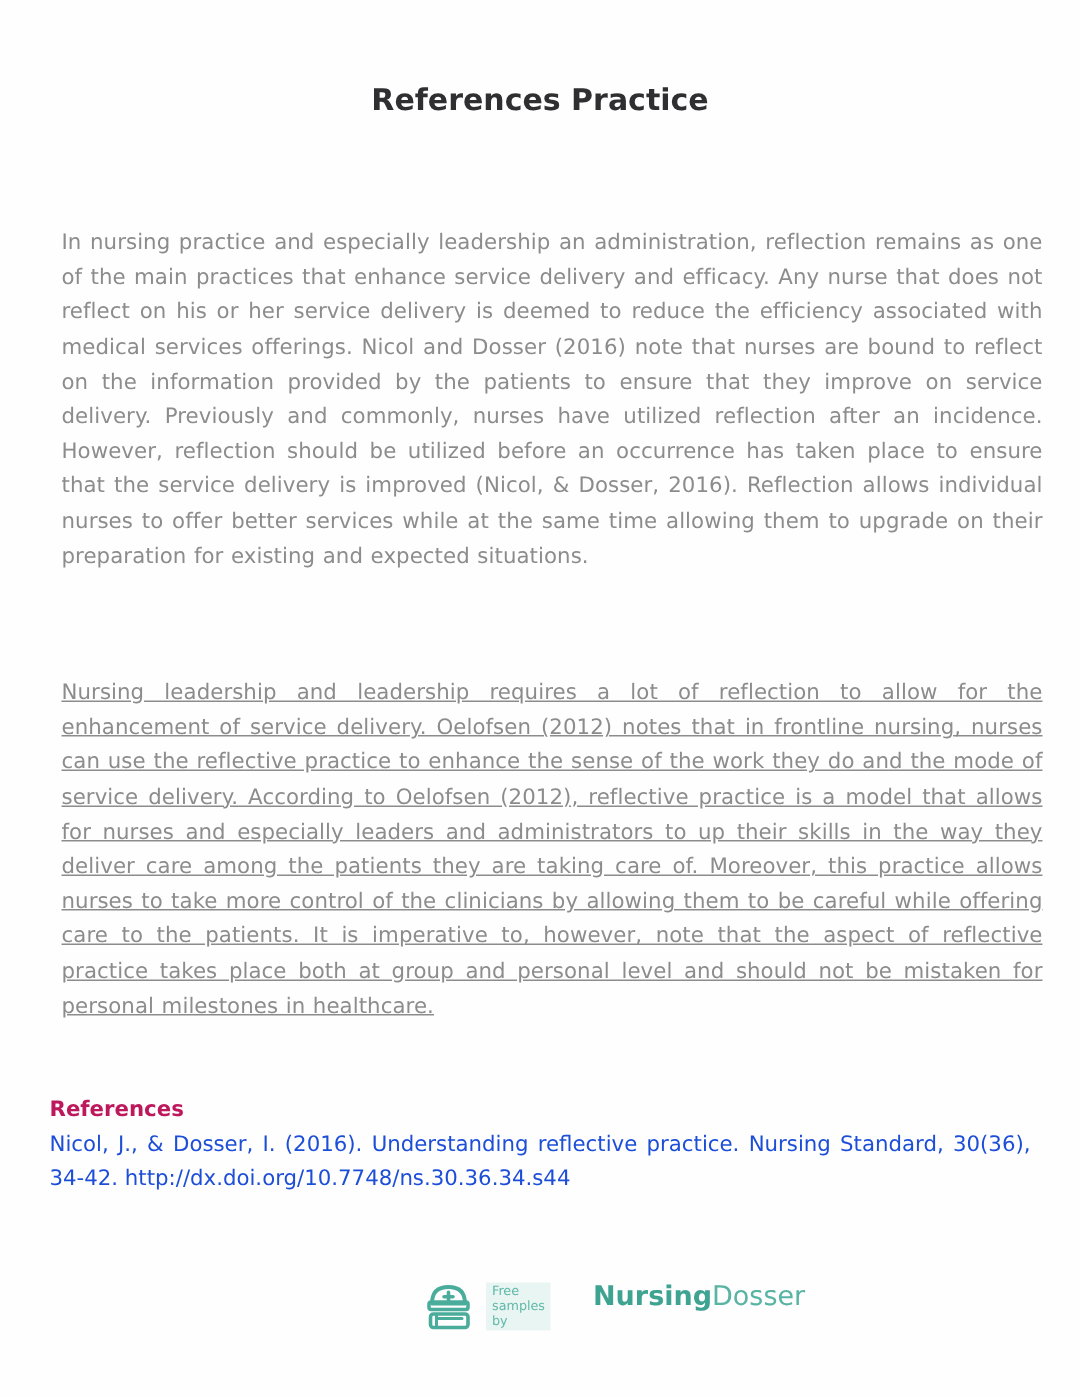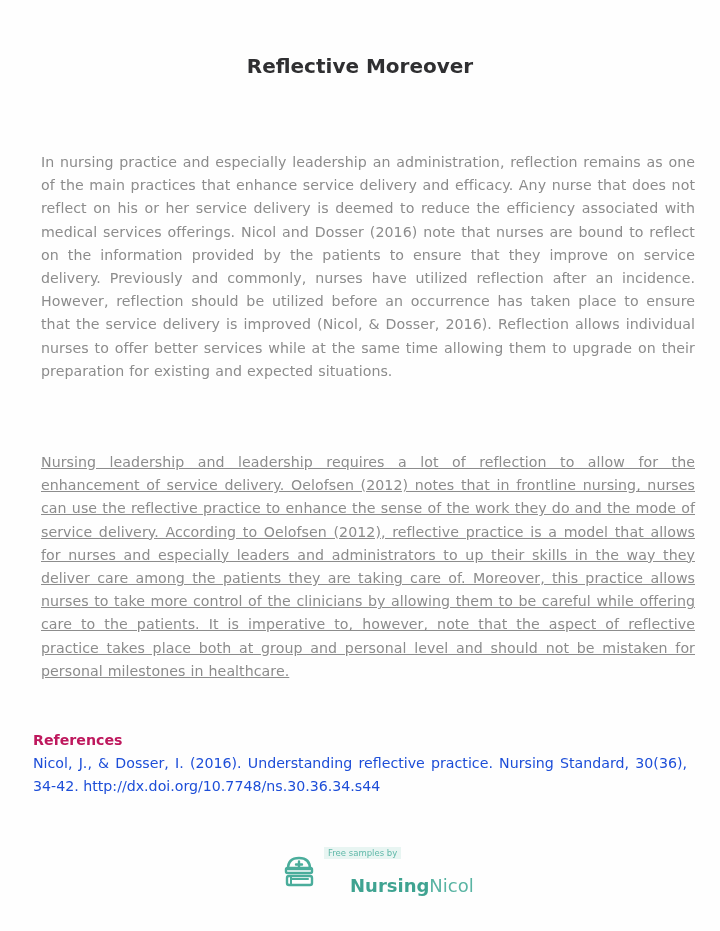--- a/index.html
+++ b/index.html
@@ -26,50 +26,50 @@
     .ref-text {
       position: absolute; left: 33px; top: 752px; width: 654px;
       font-size: 14.2px; line-height: 23.2px; color: #1d4ed8;
       text-align: justify; text-align-last: left;
     }
     .logo {
       position: absolute; left: 280px; top: 851px; height: 40px; width: 170px;
       display: flex; align-items: center;
     }
     .logo-icon { width: 38px; height: 38px; margin-right: 4px; }
-    .logo-text { display: flex; flex-direction: column; justify-content: space-between; gap: 16px; }
+    .logo-text { display: flex; justify-content: space-between; }
     .logo-tag {
       font-size: 8.5px; color: #5fb8a8; background: #e8f5f2;
       padding: 1px 4px; align-self: flex-start; margin-left: 2px; margin-bottom: 1px;
     }
     .logo-brand { font-size: 18px; line-height: 20px; color: #3fa391; white-space: nowrap; }
     .logo-brand .b1 { font-weight: bold; margin-left: 28px; }
     .logo-brand .b2 { font-weight: normal; color: #59b4a3; }
   </style>
 </head>
 <body>
 
 <div class="page">
-  <h1 class="title">Reflective Moreover</h1>
+  <h1 class="title">References Practice</h1>
 
   <p class="body-text p1">In nursing practice and especially leadership an administration, reflection remains as one of the main practices that enhance service delivery and efficacy. Any nurse that does not reflect on his or her service delivery is deemed to reduce the efficiency associated with medical services offerings. Nicol and Dosser (2016) note that nurses are bound to reflect on the information provided by the patients to ensure that they improve on service delivery. Previously and commonly, nurses have utilized reflection after an incidence. However, reflection should be utilized before an occurrence has taken place to ensure that the service delivery is improved (Nicol, &amp; Dosser, 2016). Reflection allows individual nurses to offer better services while at the same time allowing them to upgrade on their preparation for existing and expected situations.</p>
   <p class="body-text p2">Nursing leadership and leadership requires a lot of reflection to allow for the enhancement of service delivery. Oelofsen (2012) notes that in frontline nursing, nurses can use the reflective practice to enhance the sense of the work they do and the mode of service delivery. According to Oelofsen (2012), reflective practice is a model that allows for nurses and especially leaders and administrators to up their skills in the way they deliver care among the patients they are taking care of. Moreover, this practice allows nurses to take more control of the clinicians by allowing them to be careful while offering care to the patients. It is imperative to, however, note that the aspect of reflective practice takes place both at group and personal level and should not be mistaken for personal milestones in healthcare.</p>
 
   <div class="ref-heading">References</div>
   <p class="ref-text">Nicol, J., &amp; Dosser, I. (2016). Understanding reflective practice. Nursing Standard, 30(36), 34-42. http://dx.doi.org/10.7748/ns.30.36.34.s44</p>
 
   <div class="logo">
     <span class="logo-icon">
       <svg width="38" height="38" viewBox="0 0 38 38">
         <path d="M8 17 Q8 6 19 6 Q30 6 30 17 Z" fill="none" stroke="#4aad9b" stroke-width="2.6" stroke-linejoin="round"></path>
         <rect x="6" y="16" width="26" height="5" rx="1.5" fill="none" stroke="#4aad9b" stroke-width="2.4"></rect>
         <path d="M19 9.5 v6 M16 12.5 h6" stroke="#4aad9b" stroke-width="2.4" stroke-linecap="round"></path>
         <rect x="7" y="24" width="25" height="9" rx="2" fill="none" stroke="#4aad9b" stroke-width="2.4"></rect>
         <path d="M11 27 h17" stroke="#4aad9b" stroke-width="2" stroke-linecap="round"></path>
         <path d="M11 24 v9" stroke="#4aad9b" stroke-width="2"></path>
       </svg>
     </span>
     <span class="logo-text">
       <span class="logo-tag">Free samples by</span>
-      <span class="logo-brand"><span class="b1">Nursing</span><span class="b2">Nicol</span></span>
+      <span class="logo-brand"><span class="b1">Nursing</span><span class="b2">Dosser</span></span>
     </span>
   </div>
 </div>
 
 </body></html>

